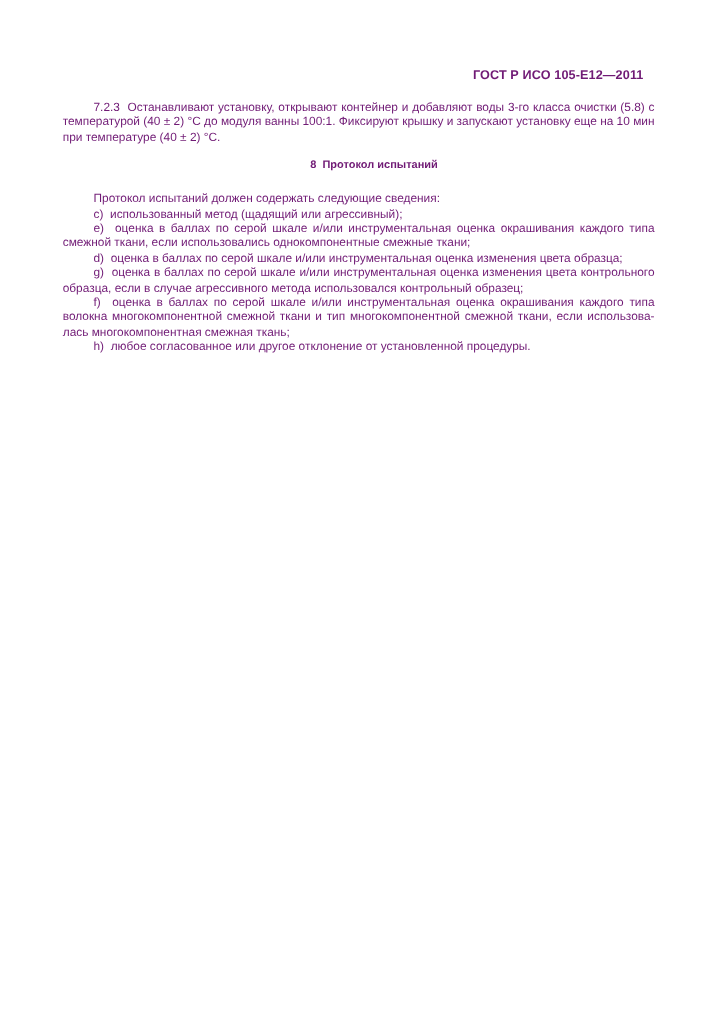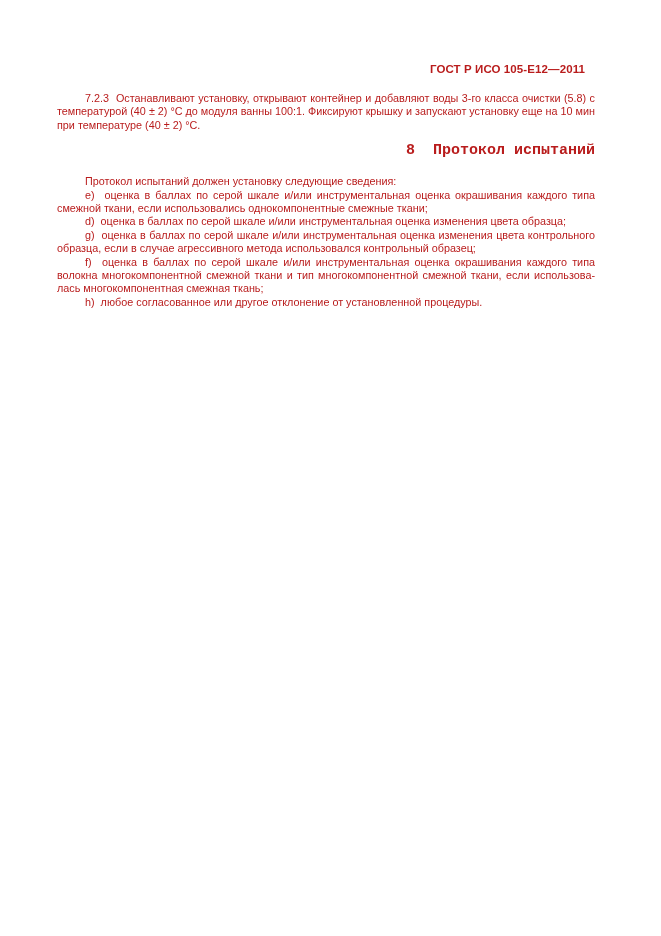--- a/index.html
+++ b/index.html
@@ -6,21 +6,21 @@
     margin: 0;
     padding: 0;
     background: #ffffff;
   }
   .page {
     position: relative;
     width: 661px;
     height: 776px;
     background: #ffffff;
     font-family: "Liberation Sans", sans-serif;
-    color: #b91c1c;
+    color: #701a75;
     overflow: hidden;
   }
   .running-head {
     position: absolute;
     top: 62px;
     left: 47px;
     width: 538px;
     text-align: right;
     font-weight: 700;
     font-size: 11.5px;
@@ -36,26 +36,25 @@
     line-height: 13.4px;
     text-align: justify;
   }
   .content p {
     margin: 0;
     text-indent: 28px;
   }
   .section-heading {
     margin: 10px 0 16px 0;
     padding-left: 28px;
-    font-size: 15px;
+    font-size: 10px;
     font-weight: 700;
     line-height: 17px;
-    text-align: right;
+    text-align: center;
     text-indent: 0;
-    font-family: Liberation Mono, monospace;
   }
   .page-number {
     position: absolute;
     top: 845px;
     left: 47px;
     width: 535px;
     text-align: right;
     font-size: 10.5px;
     line-height: 12px;
   }
@@ -68,24 +67,25 @@
   <div class="running-head">ГОСТ Р ИСО 105-Е12—2011</div>
 
   <div class="content">
 
     <p>7.2.3&nbsp; Останавливают установку, открывают контейнер и добавляют воды 3-го класса очистки (5.8) с температурой (40 ± 2) °С до модуля ванны 100:1. Фиксируют крышку и запускают установку еще на 10 мин при температуре (40 ± 2) °С.</p>
 
 
 
     <h2 class="section-heading">8&nbsp; Протокол испытаний</h2>
 
-    <p>Протокол испытаний должен установку следующие сведения:</p>
+    <p>Протокол испытаний должен содержать следующие сведения:</p>
 
 
 
+    <p>c)&nbsp; использованный метод (щадящий или агрессивный);</p>
 
     <p>e)&nbsp; оценка в баллах по серой шкале и/или инструментальная оценка окрашивания каждого типа смежной ткани, если использовались однокомпонентные смежные ткани;</p>
 
     <p>d)&nbsp; оценка в баллах по серой шкале и/или инструментальная оценка изменения цвета образца;</p>
 
     <p>g)&nbsp; оценка в баллах по серой шкале и/или инструментальная оценка изменения цвета контрольного образца, если в случае агрессивного метода использовался контрольный образец;</p>
 
     <p>f)&nbsp; оценка в баллах по серой шкале и/или инструментальная оценка окрашивания каждого типа волокна многокомпонентной смежной ткани и тип многокомпонентной смежной ткани, если использова­лась многокомпонентная смежная ткань;</p>
 
     <p>h)&nbsp; любое согласованное или другое отклонение от установленной процедуры.</p>

